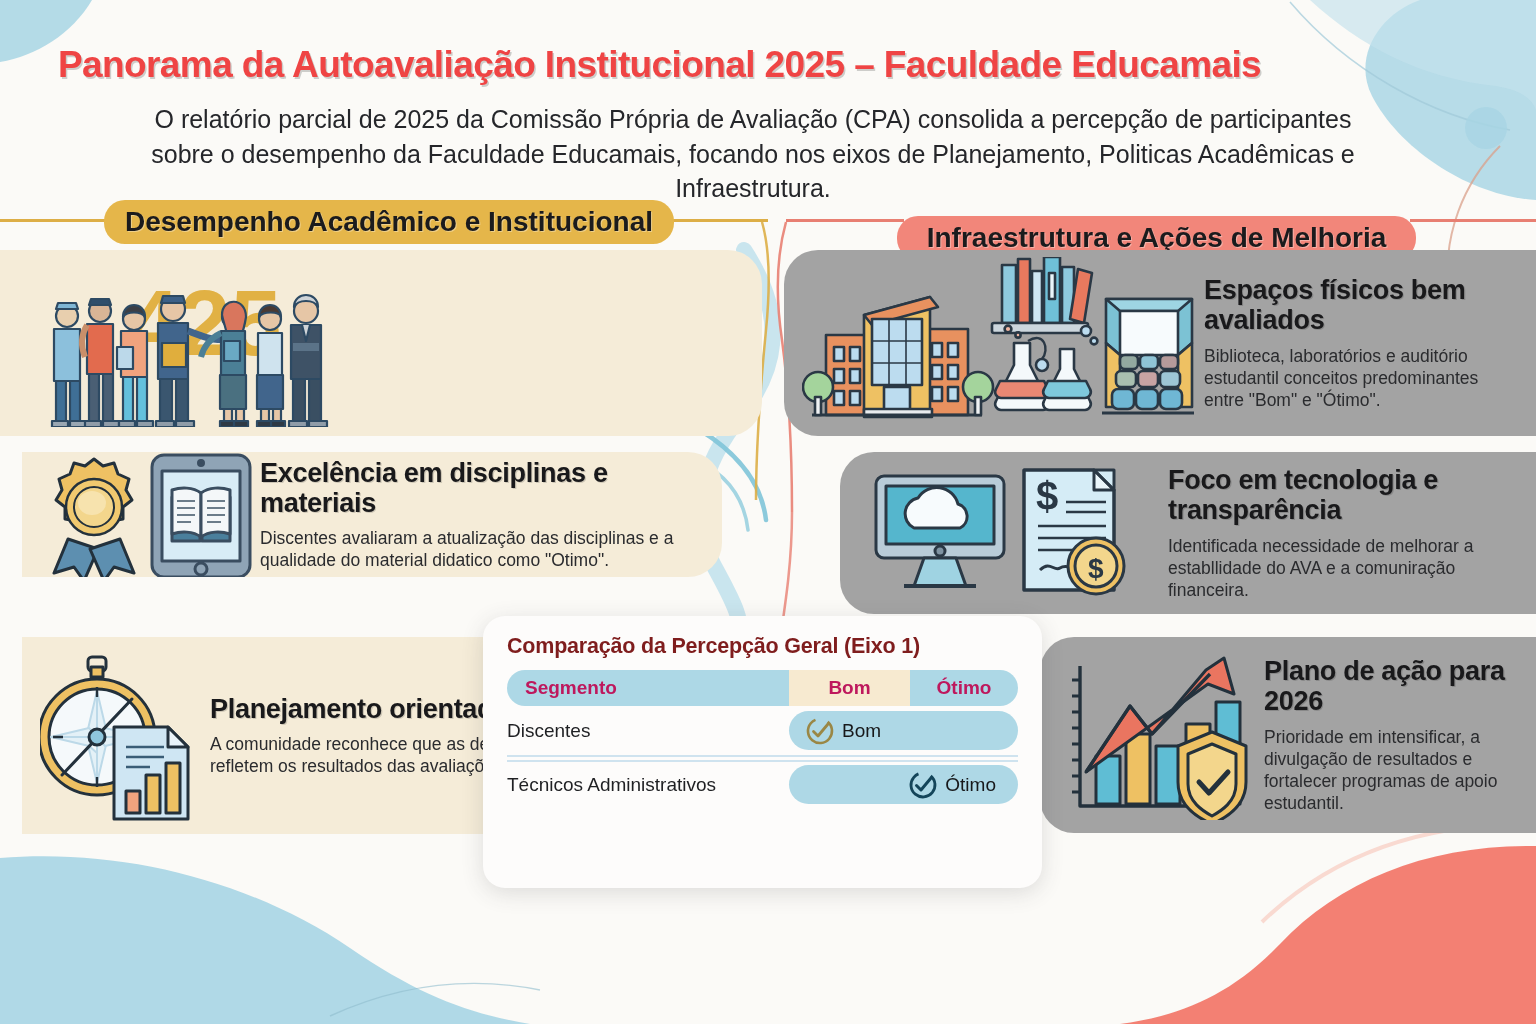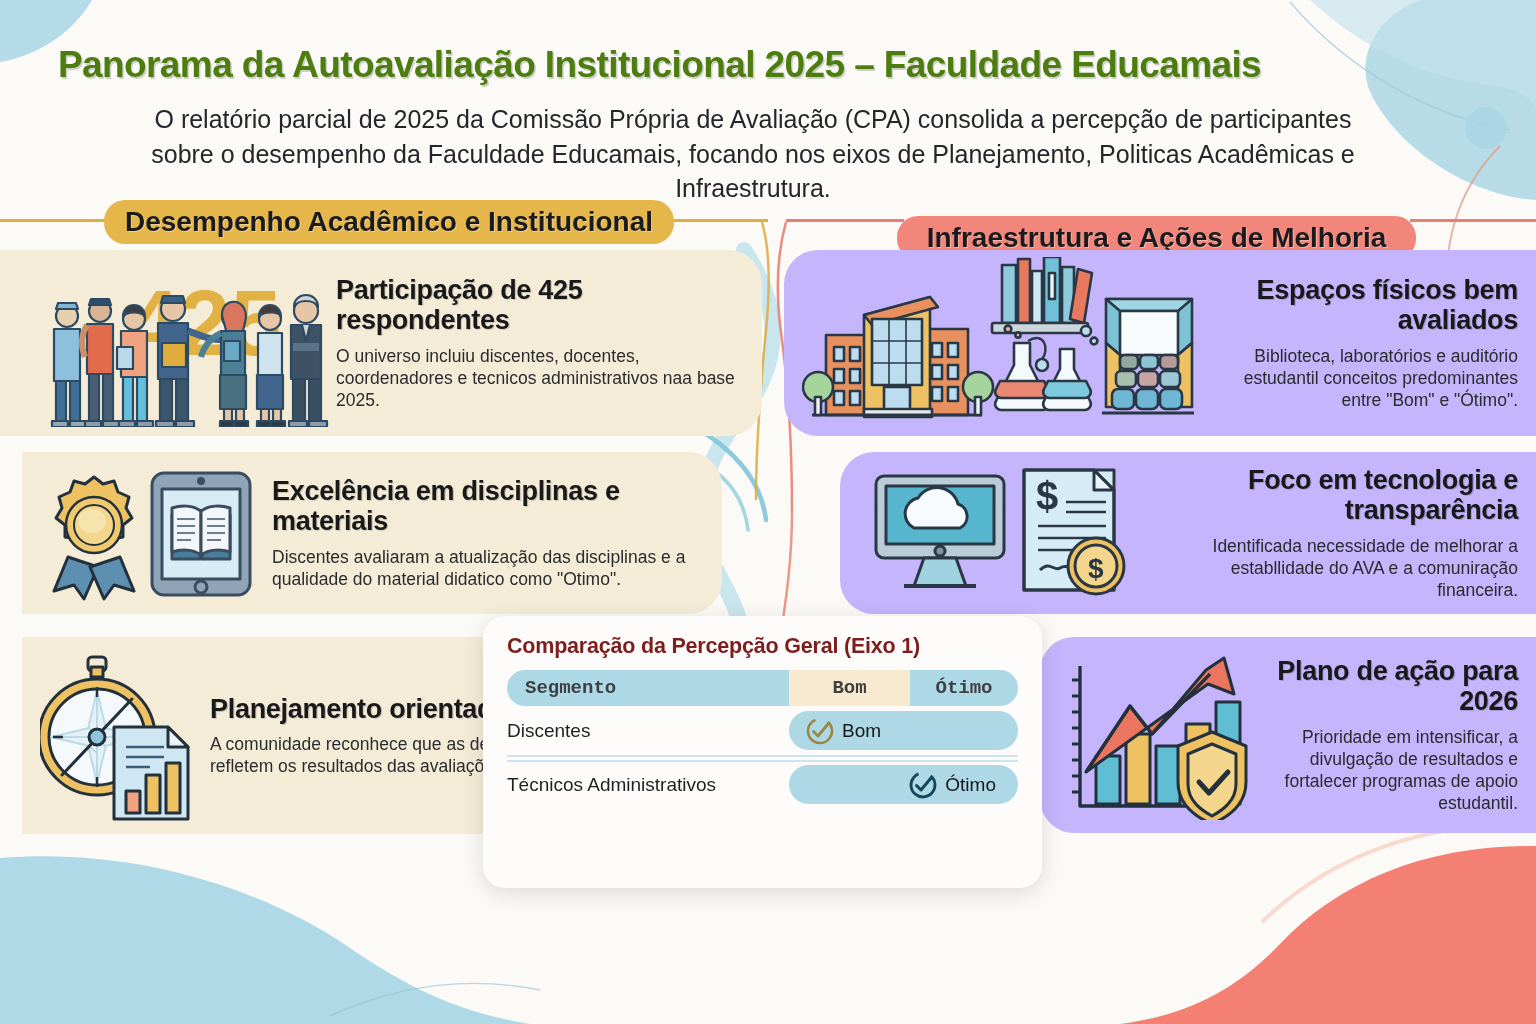--- a/index.html
+++ b/index.html
@@ -14,21 +14,21 @@
     background: #fbfaf7;
   }
 
   
   .bg-layer { position: absolute; inset: 0; overflow: hidden; pointer-events: none; }
 
   
   .title {
     position: absolute; left: 58px; top: 44px;
     font-size: 37px; font-weight: bold; letter-spacing: -0.6px;
-    color: #4d7c0f; white-space: nowrap;
+    color: #ef4444; white-space: nowrap;
     text-shadow: 1.5px 1.5px 0 rgba(0,0,0,0.18);
   }
   .subtitle {
     position: absolute; left: 128px; top: 102px; width: 1250px;
     text-align: center; font-size: 25px; line-height: 1.38; color: #25262a;
   }
 
   
   .sec-pill {
     position: absolute; height: 44px; border-radius: 21px;
@@ -46,24 +46,24 @@
   #rule-right-b { left: 1410px;top: 219px; width: 126px; background: #e87f72; }
 
   
   .card {
     position: absolute;
     display: flex; align-items: center;
     padding: 0 18px;
     overflow: hidden;
   }
   .card.left  { background: #f5ecd8; border-radius: 0 34px 34px 0; }
-  .card.right { background: #c4b5fd; border-radius: 34px 0 0 34px; text-align: right; }
+  .card.right { background: #a3a3a3; border-radius: 34px 0 0 34px; }
 
   #card-l1 { left: 0px; top: 250px; width: 762px; height: 186px; }
-  #card-l2 { left: 22px; top: 452px; width: 700px; height: 162px; gap: 12px; }
+  #card-l2 { left: 22px; top: 452px; width: 700px; height: 125px; }
   #card-l3 { left: 22px; top: 637px; width: 700px; height: 197px; }
   #card-r1 { left: 784px; top: 250px; width: 752px; height: 186px; }
   #card-r2 { left: 840px; top: 452px; width: 696px; height: 162px; }
   #card-r3 { left: 1040px; top: 637px; width: 496px; height: 196px; }
 
   .card .art { flex: 0 0 auto; display: flex; align-items: center; justify-content: center; }
   .card .txt { flex: 1 1 auto; min-width: 0; }
   .card.right .txt { padding-left: 10px; }
 
   .card h3 {
@@ -82,21 +82,21 @@
   }
   #panel-title {
     text-align: left; font-size: 21.5px; font-weight: bold; color: #7f1d1d;
     margin-bottom: 11px; letter-spacing: -0.2px;
   }
   .trow { position: relative; display: flex; align-items: center; height: 39px; margin-bottom: 5px; }
   .thead { height: 36px; }
   .thead .pill-bg { position: absolute; left: 0; top: 0; width: 100%; height: 100%; border-radius: 18px; background: #add8e6; }
   .thead .pill-cream { position: absolute; left: 282px; top: 0; width: 121px; height: 100%; background: #f7ead0; }
   .thead .c-seg, .thead .c-bom, .thead .c-otimo {
-    position: relative; font-size: 19px; font-weight: bold; color: #404040; font-family: Liberation Mono, monospace;
+    position: relative; font-size: 19px; font-weight: bold; color: #be185d;
   }
   .thead .c-seg { width: 282px; padding-left: 18px; }
   .thead .c-bom { width: 121px; text-align: center; }
   .thead .c-otimo { flex: 1; text-align: center; }
 
   .tbody-row .seg-label {
     width: 282px; font-size: 19px; color: #1f2023; white-space: nowrap; position: relative; z-index: 2;
   }
   .tbody-row .val-pill {
     flex: 1; height: 39px; border-radius: 20px; background: #aed8e6;
@@ -219,24 +219,20 @@
               <circle cx="288" cy="52" r="12" fill="#e6c6a6"></circle>
               <path d="M276,48 c0,-16 24,-16 24,0 c-4,-8 -20,-8 -24,0z" fill="#cfd4d8"></path>
              <path d="M273,66 h30 v54 h-30 z" fill="#3e5266"></path>
               <path d="M275,120 h12 v44 h-12 z M291,120 h12 v44 h-12 z" fill="#3a4f62"></path>
              <path d="M271,162 h18 v6 h-18 z M291,162 h18 v6 h-18 z" fill="#8f9ca8"></path>
              <path d="M275,88 h26" stroke="#5b7388" stroke-width="8"></path>
              <path d="M284,66 l4,16 l4,-16" fill="#cfd4d8"></path>
             </g>
         </g>
       </svg>
-    </div>
-    <div class="txt">
-      <h3>Participação de 425 respondentes</h3>
-      <p>O universo incluiu discentes, docentes, coordenadores e tecnicos administrativos naa  base 2025.</p>
     </div>
   </div>
 
   <div class="card left" id="card-l2">
     <div class="art">
       <svg width="220" height="136" viewBox="0 0 220 136">
 
         <g stroke="#23313c" stroke-width="3" stroke-linejoin="round">
           <path d="M28,92 l-14,34 l20,-6 l10,14 l14,-32 z" fill="#5d8fb0"></path>
           <path d="M80,92 l14,34 l-20,-6 l-10,14 l-14,-32 z" fill="#5d8fb0"></path>

